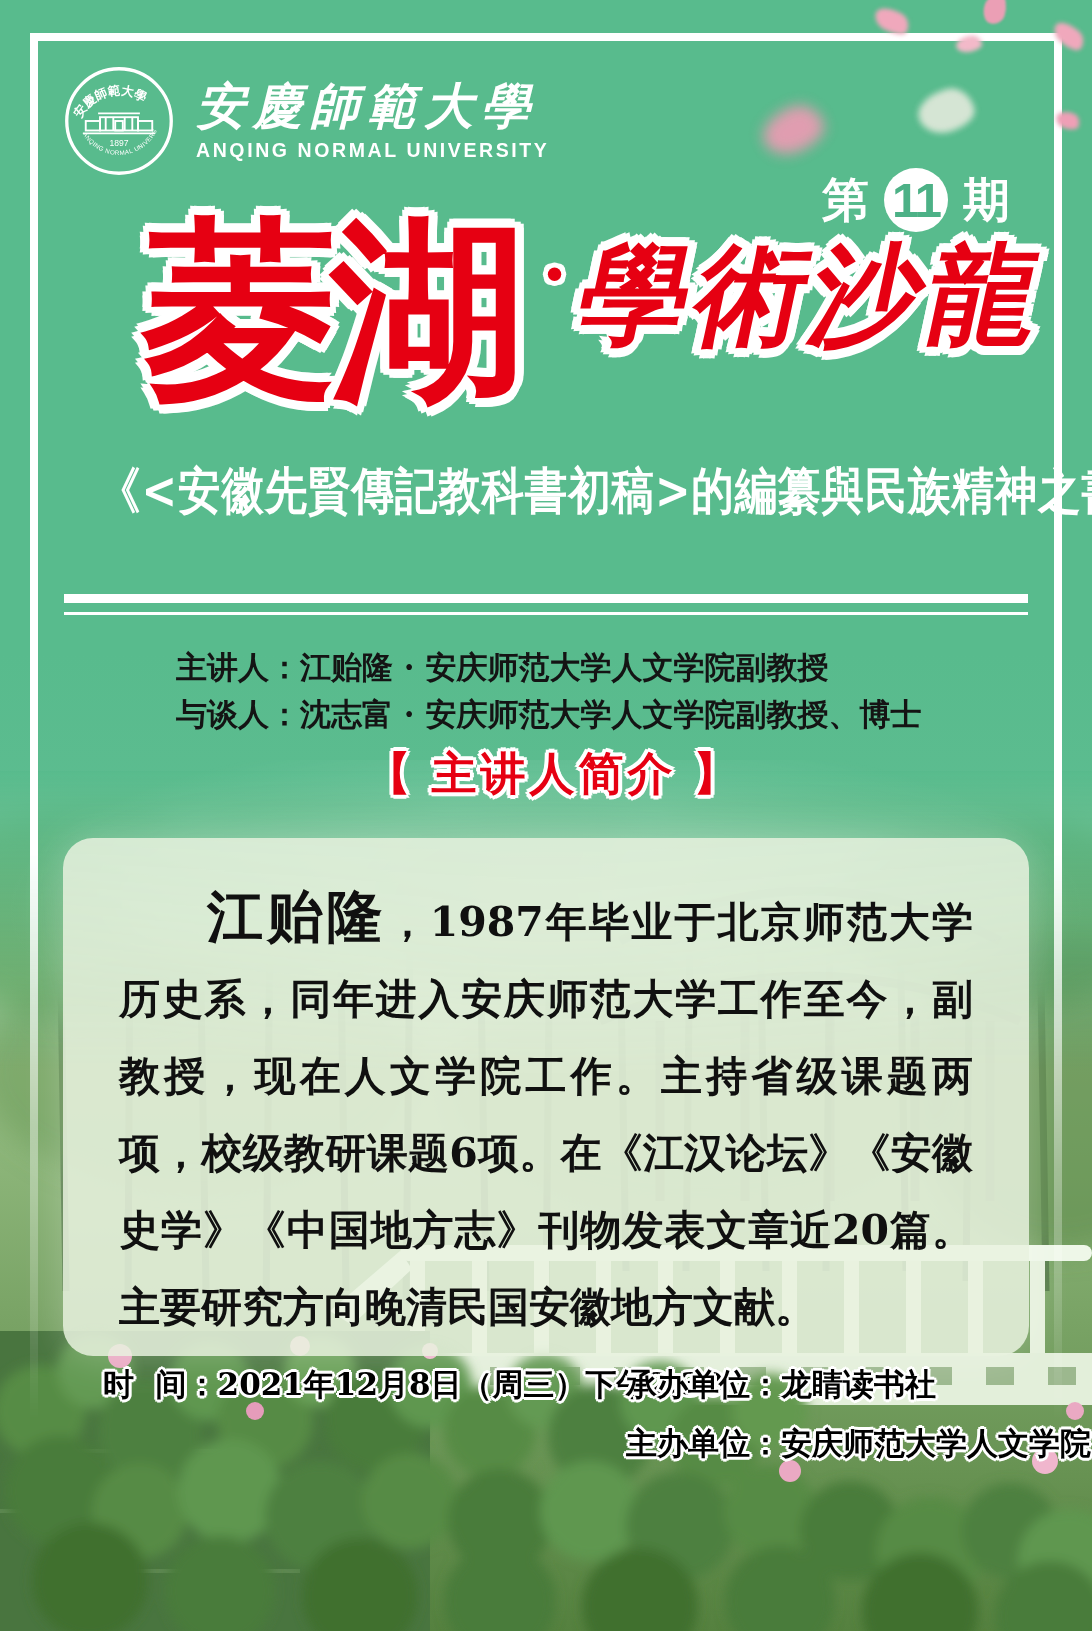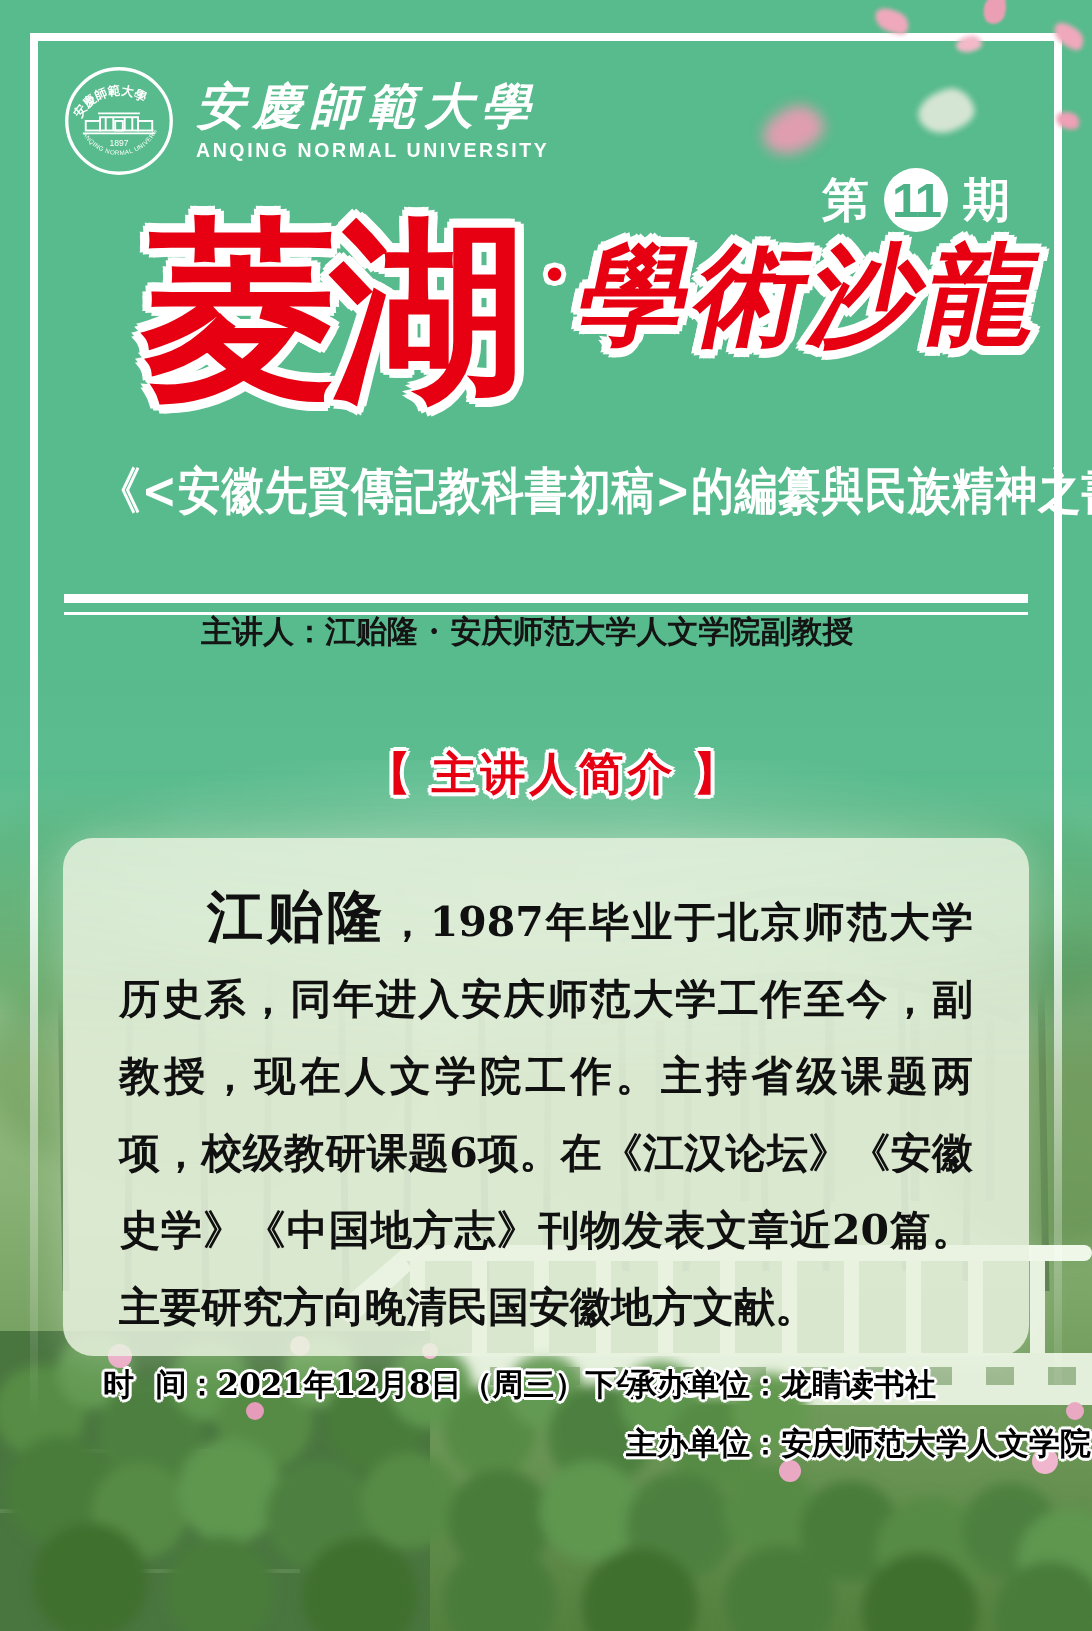--- a/index.html
+++ b/index.html
@@ -44,21 +44,21 @@
   .title-ling{font-size:196px;font-weight:900;line-height:1;letter-spacing:-6px;}
   .title-dot{font-size:72px;font-weight:900;margin:20px 14px 0 22px;}
   .title-salon{font-size:110px;font-weight:900;transform:skewX(-12deg);letter-spacing:6px;margin-top:10px;}
   
   .topic{position:absolute;left:0;top:458px;width:1092px;text-align:center;color:#fff;}
   .topic span{display:inline-block;transform:scaleX(.85);font-size:50px;font-weight:800;font-family:"DejaVu Serif",serif;letter-spacing:1px;white-space:nowrap;}
   
   .div-thick{position:absolute;left:64px;right:64px;top:594px;height:9px;background:#fff;}
   .div-thin{position:absolute;left:64px;right:64px;top:612px;height:3px;background:#fff;}
   
-  .speakers{position:absolute;left:176px;top:608px;color:#141414;font-size:31px;line-height:47px;font-family:"DejaVu Serif",serif;margin-left:25px;}
+  .speakers{position:absolute;left:176px;top:644px;color:#141414;font-size:31px;line-height:47px;font-family:"DejaVu Serif",serif;}
   .spk-label{font-weight:900;font-family:"Liberation Sans",sans-serif;}
   .spk-value{font-weight:600;}
   
   .section-heading{position:absolute;left:8px;top:744px;width:1092px;text-align:center;color:#e60012;font-size:45px;font-weight:900;letter-spacing:4px;}
   
   .bio-panel{position:absolute;left:63px;top:838px;width:966px;height:518px;background:rgba(233,242,224,.86);border-radius:30px;box-shadow:0 0 40px rgba(255,255,255,.25);}
   .bio-text{margin:40px 56px 0 56px;font-size:41px;line-height:77px;font-weight:700;color:#101010;text-align:justify;text-indent:88px;font-family:"DejaVu Serif",serif;}
   .bio-name{font-size:56px;font-weight:900;letter-spacing:2px;}
   
   .footer-col{position:absolute;display:flex;flex-direction:column;gap:17px;color:#000;font-size:31px;font-weight:800;font-family:"DejaVu Serif",serif;}
@@ -269,20 +269,23 @@
     <span>《&lt;安徽先賢傳記教科書初稿&gt;的編纂與民族精神之書寫》</span>
   </div>
 
   <div class="div-thick"></div>
   <div class="div-thin"></div>
 
   <div class="speakers">
     <div>
       <span class="spk-label">主讲人：</span><span class="spk-value">江贻隆 · 安庆师范大学人文学院副教授</span>
     </div>
+    <div>
+      <span class="spk-label">与谈人：</span><span class="spk-value">沈志富 · 安庆师范大学人文学院副教授、博士</span>
+    </div>
   </div>
 
   <div class="section-heading stroke-sm">【 主讲人简介 】</div>
 
   <div class="bio-panel">
     <p class="bio-text"><span class="bio-name">江贻隆</span><span>，1987年毕业于北京师范大学历史系，同年进入安庆师范大学工作至今，副教授，现在人文学院工作。主持省级课题两项，校级教研课题6项。在《江汉论坛》《安徽史学》《中国地方志》刊物发表文章近20篇。主要研究方向晚清民国安徽地方文献。</span></p>
   </div>
 
   <div class="footer-col fc-left">
     <div class="f-row"><span>时  间：</span><span>2021年12月8日（周三）下午2:30</span></div>

